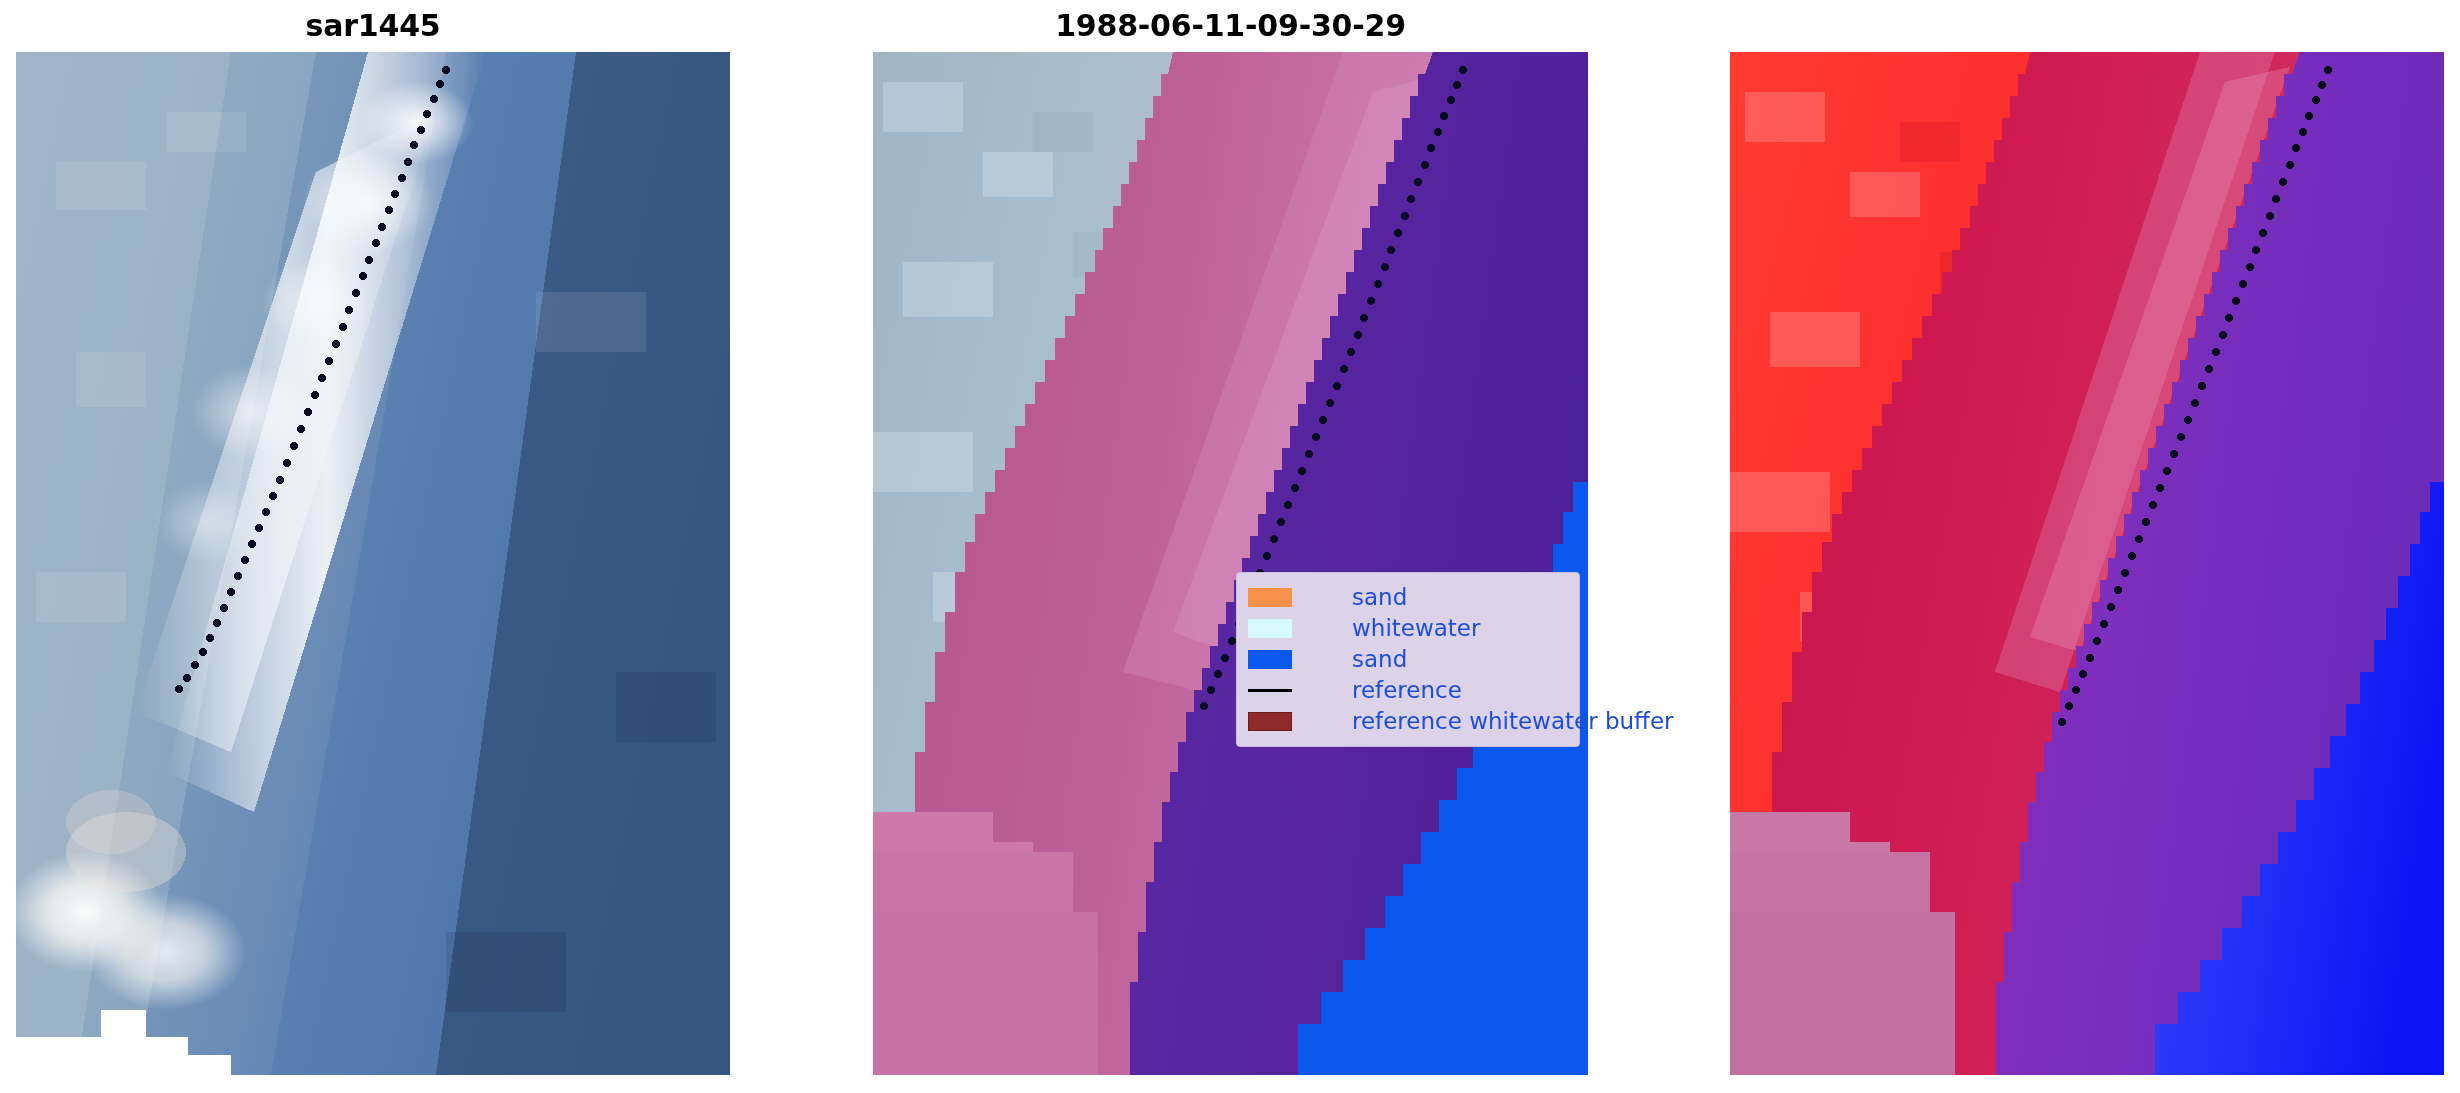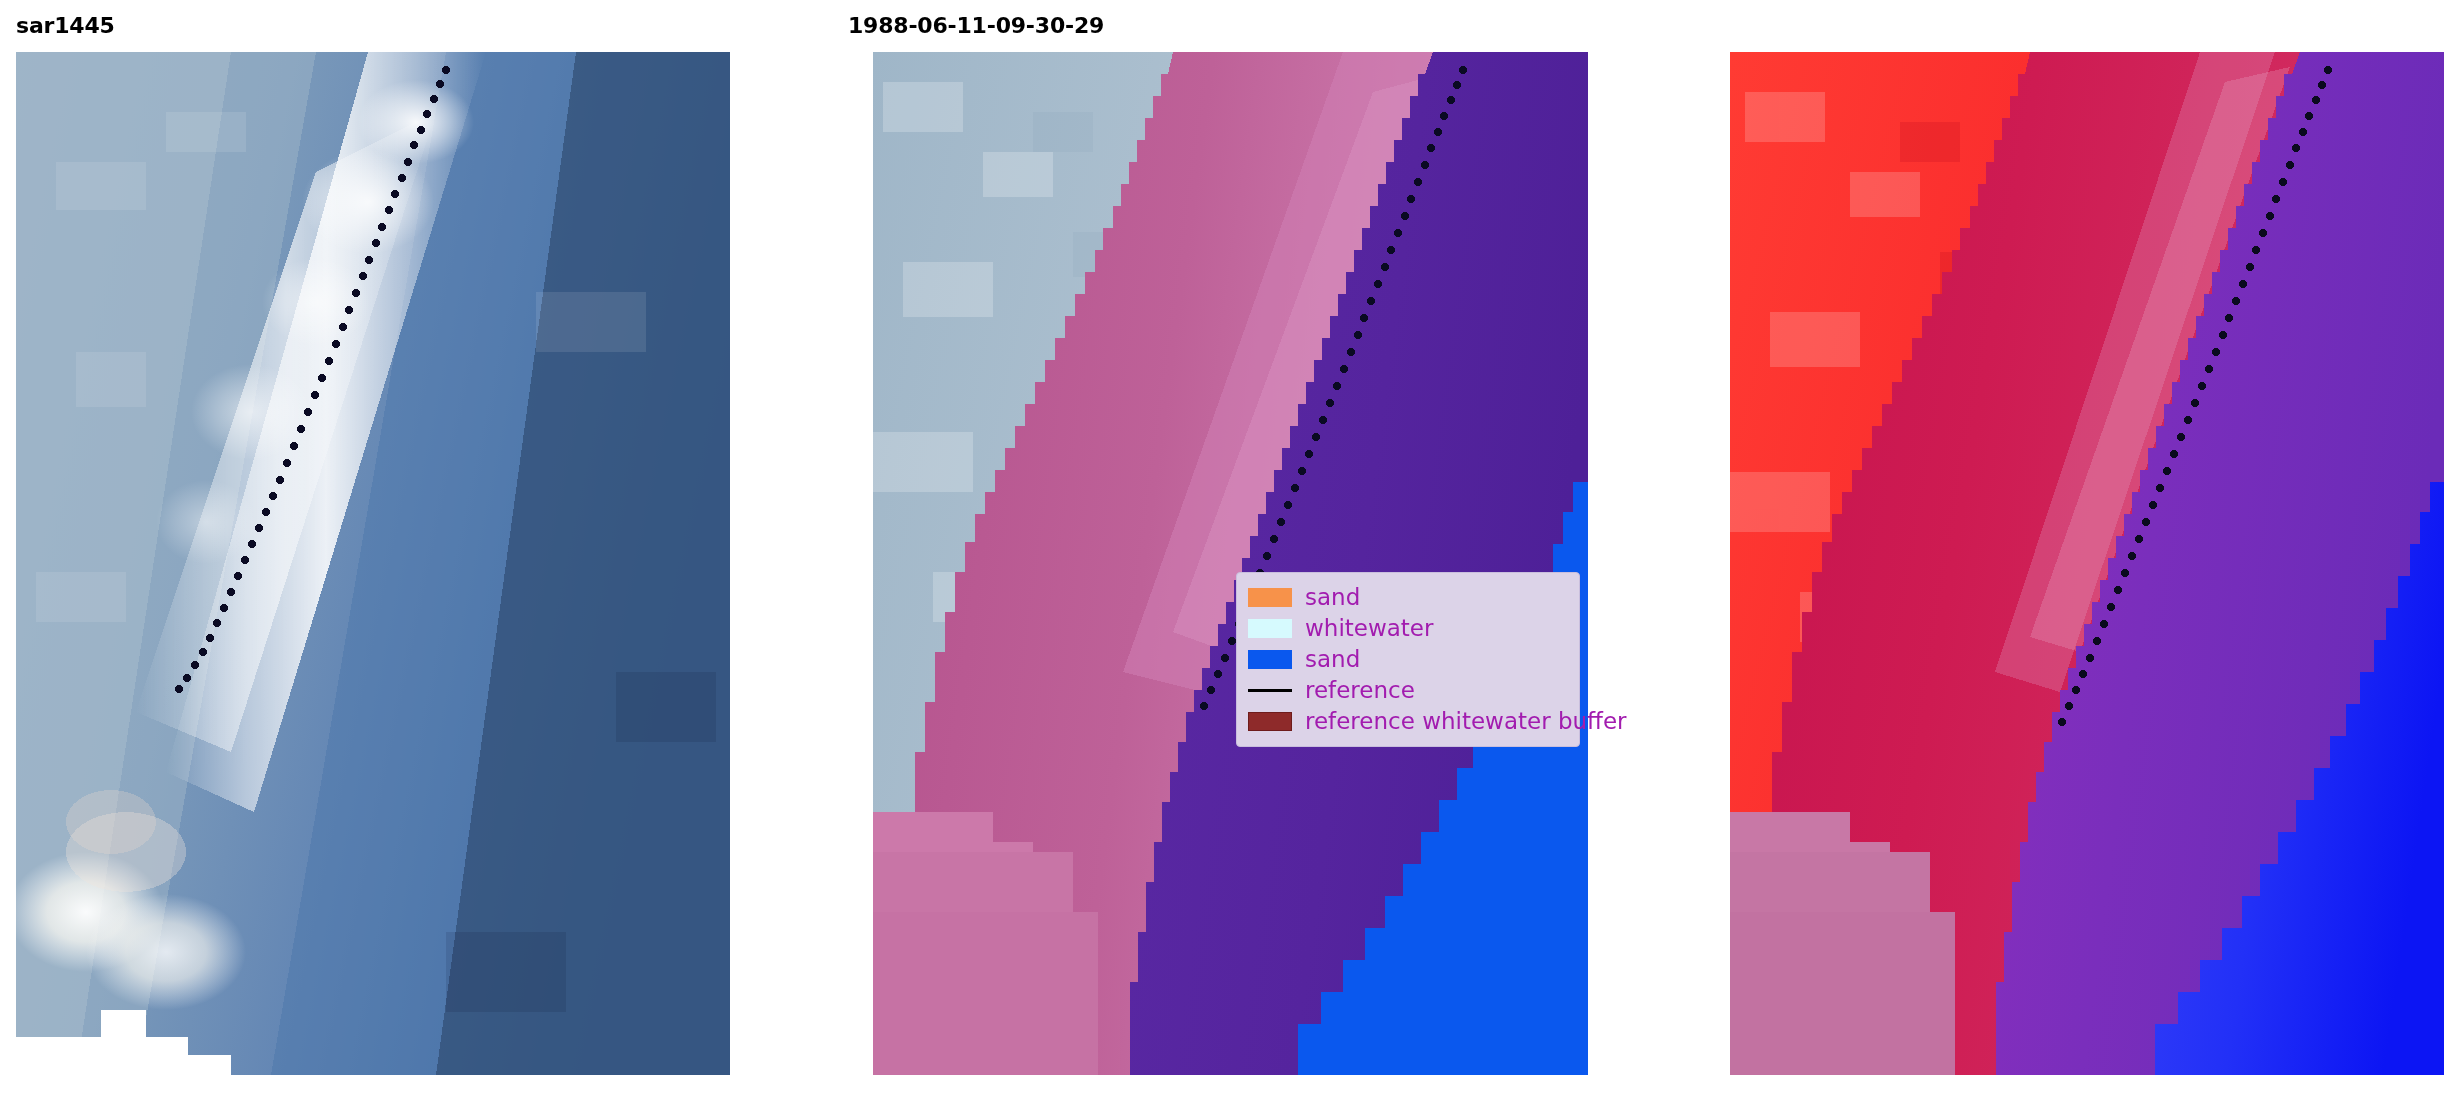--- a/index.html
+++ b/index.html
@@ -27,22 +27,22 @@
     position: absolute;
     top: 52px;
     height: 1023px;
     overflow: hidden;
   }
   .panel-title {
     position: absolute;
     top: 6px;
     height: 40px;
     line-height: 40px;
-    text-align: left;
-    font-size: 22px;
+    text-align: center;
+    font-size: 30px;
     font-weight: bold;
     color: #000000;
     letter-spacing: -0.2px;
     font-family: "DejaVu Sans", sans-serif;
     white-space: nowrap;
   }
 
   .raster {
     position: absolute;
     left: 0; top: 0;
@@ -85,24 +85,25 @@
     content: "";
     position: absolute;
     left: 0; right: 0;
     top: 50%;
     height: 3px;
     margin-top: -1.5px;
     background: #000000;
   }
   .legend-label {
     font-size: 23px;
-    color: #a21caf;
+    color: #1d4ed8;
     white-space: nowrap;
     font-family: "DejaVu Sans", sans-serif;
     line-height: 1;
+    margin-left: 47px;
   }
 </style>
 </head>
 <body>
 
 <div id="figure">
 
   <div class="panel-title" style="left:16px; width:714px;">sar1445</div>
 
   <div class="panel" style="left:16px; width:714px;">
@@ -220,21 +221,21 @@
           <circle cx="194" cy="586" r="4.0"></circle>
           <circle cx="187" cy="600" r="4.2"></circle>
           <circle cx="179" cy="613" r="4.0"></circle>
           <circle cx="171" cy="626" r="4.2"></circle>
           <circle cx="163" cy="637" r="4.0"></circle>
         </g>
       </svg>
     </div>
   </div>
 
-  <div class="panel-title" style="left:848px; width:715px;">1988-06-11-09-30-29</div>
+  <div class="panel-title" style="left:873px; width:715px;">1988-06-11-09-30-29</div>
 
   <div class="panel" style="left:873px; width:715px;">
     <div class="raster">
       <svg viewBox="0 0 715 1023" preserveAspectRatio="none" shape-rendering="crispEdges">
         <defs>
           <linearGradient id="greyLand" x1="0" y1="0" x2="1" y2="0.3">
             <stop offset="0" stop-color="#9FB6C8"></stop>
             <stop offset="0.5" stop-color="#AEC1D0"></stop>
             <stop offset="1" stop-color="#B7C8D4"></stop>
           </linearGradient>

